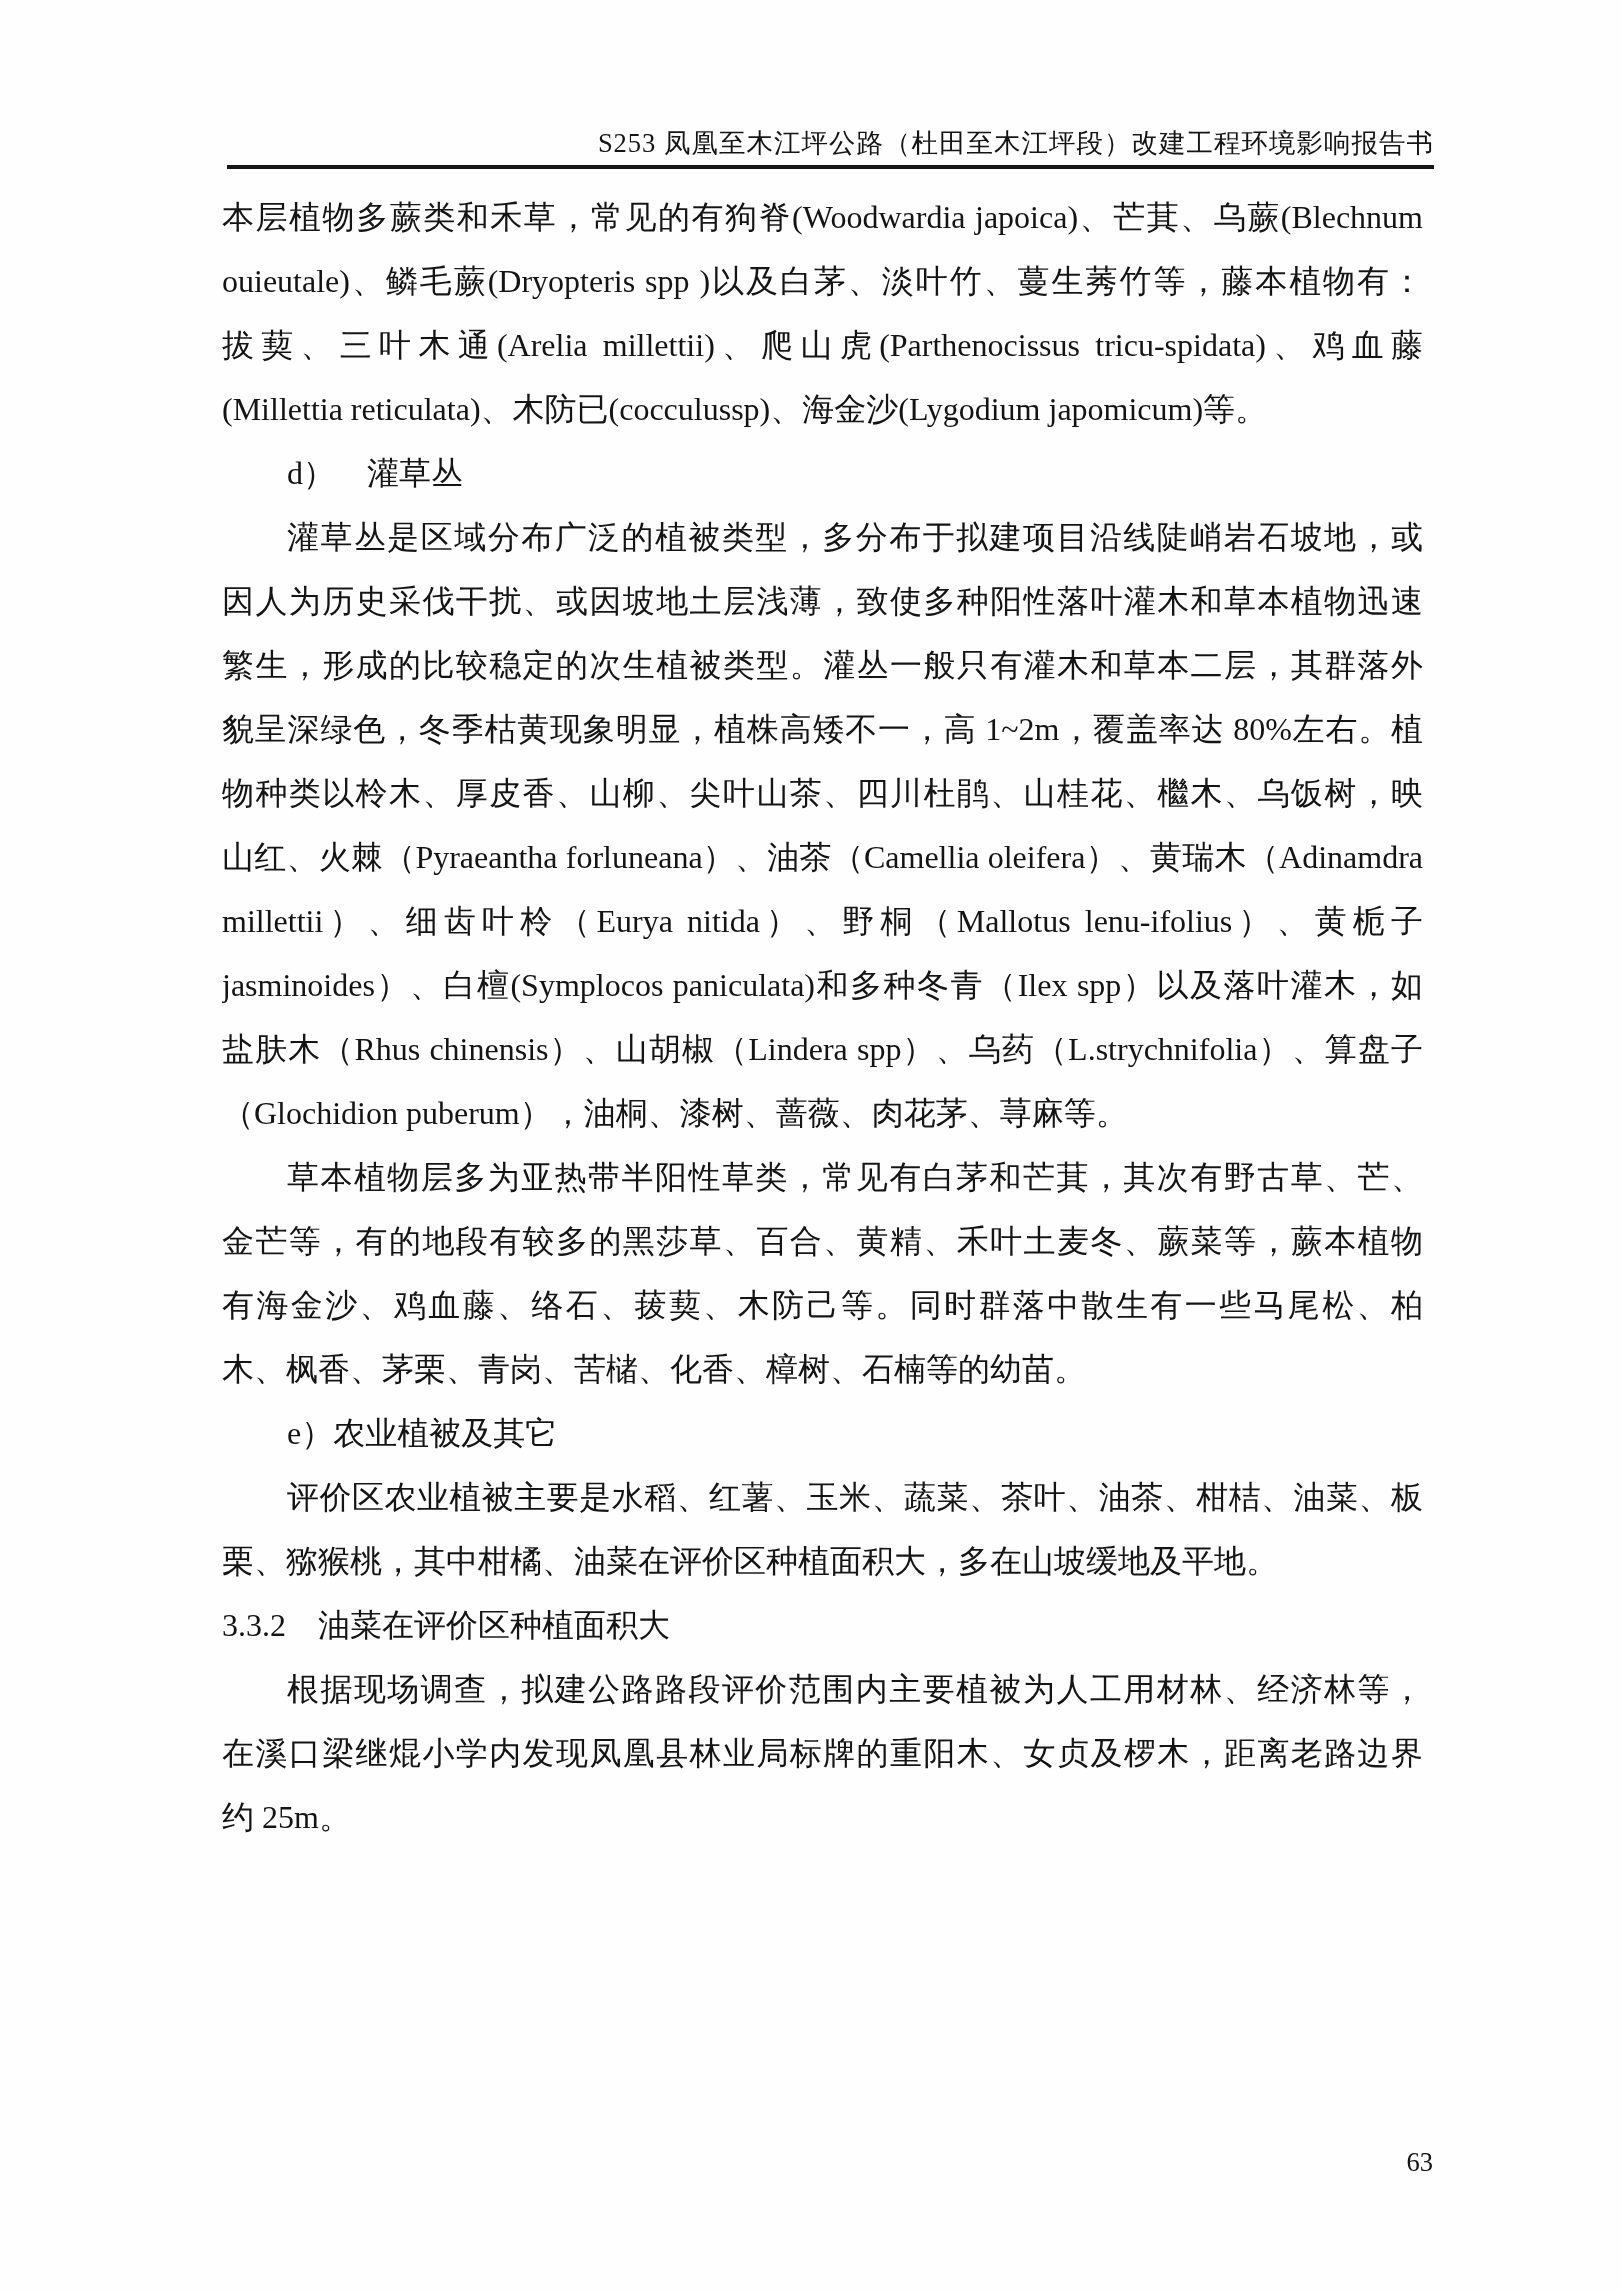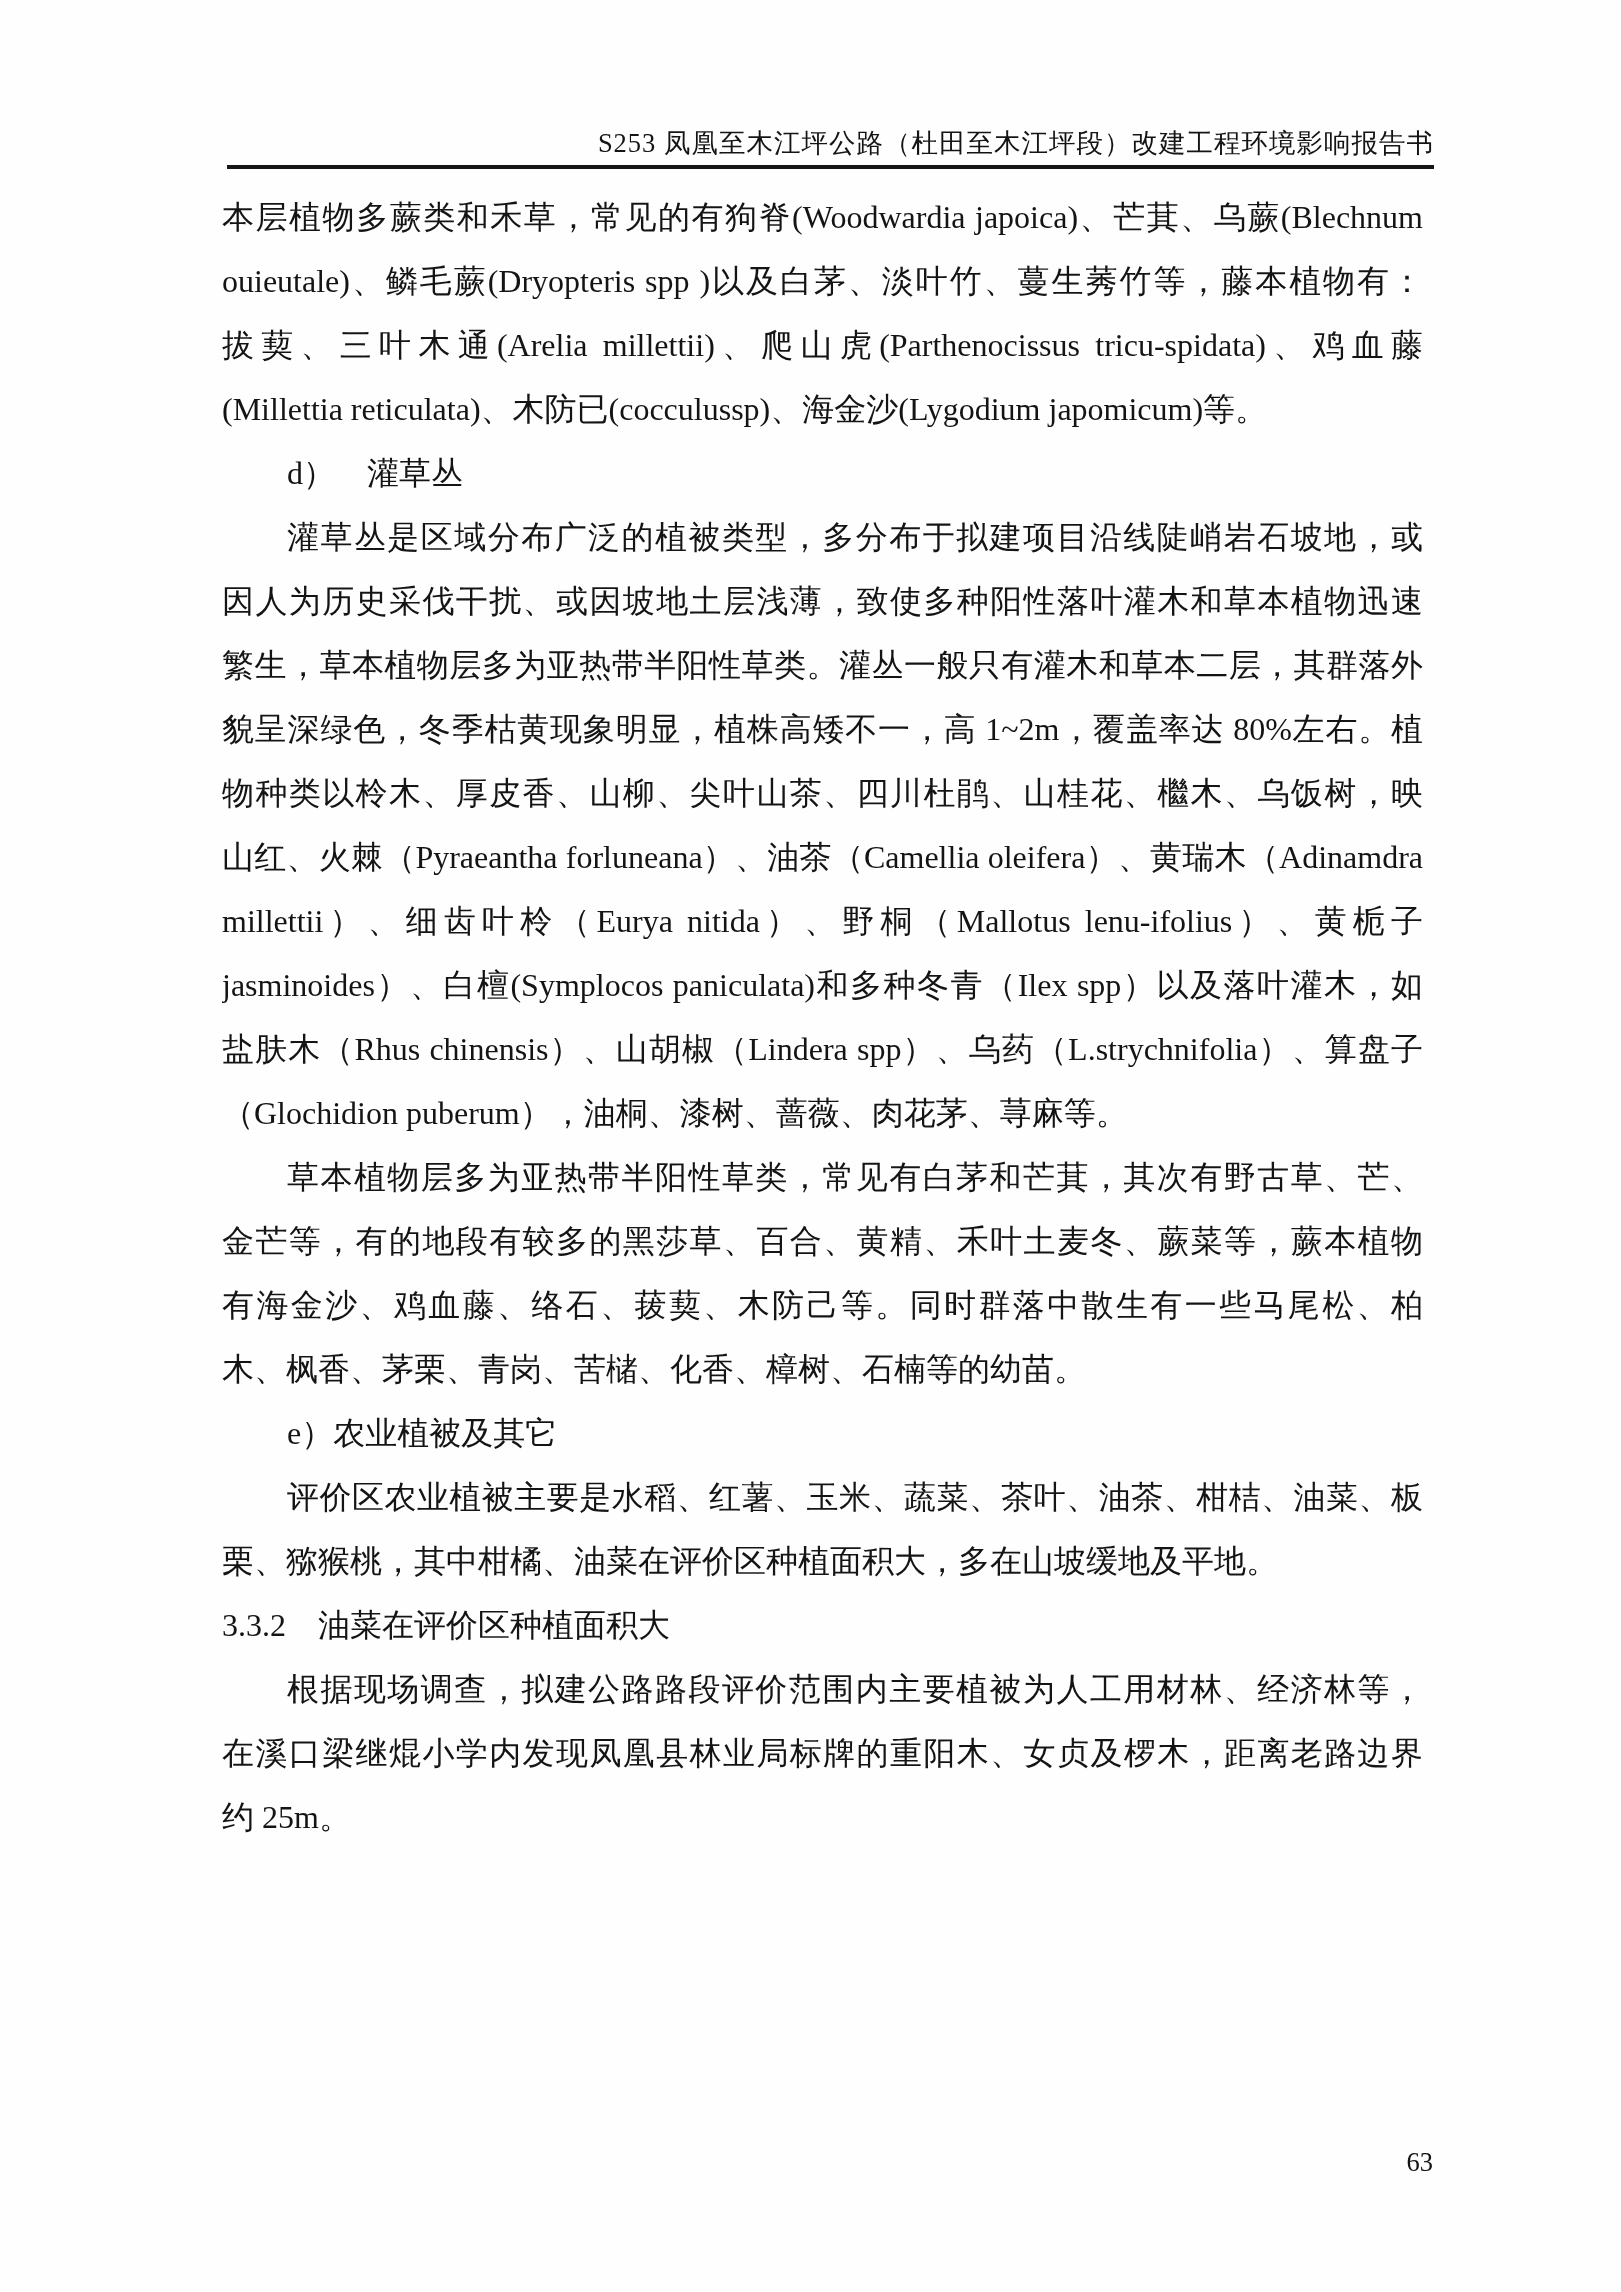--- a/index.html
+++ b/index.html
@@ -69,21 +69,21 @@
   </div>
 
   <div class="content" id="doc-body">
       <div class="line fill">本层植物多蕨类和禾草，常见的有狗脊(Woodwardia japoica)、芒萁、乌蕨(Blechnum</div>
       <div class="line fill">ouieutale)、鳞毛蕨(Dryopteris spp )以及白茅、淡叶竹、蔓生莠竹等，藤本植物有：</div>
       <div class="line fill">拔葜、三叶木通(Arelia millettii)、爬山虎(Parthenocissus tricu-spidata)、鸡血藤</div>
       <div class="line">(Millettia reticulata)、木防已(cocculussp)、海金沙(Lygodium japomicum)等。</div>
       <div class="line indent">d）　灌草丛</div>
       <div class="line fill indent">灌草丛是区域分布广泛的植被类型，多分布于拟建项目沿线陡峭岩石坡地，或</div>
       <div class="line fill">因人为历史采伐干扰、或因坡地土层浅薄，致使多种阳性落叶灌木和草本植物迅速</div>
-      <div class="line fill">繁生，草本植物层多为亚热带半阳性草类。灌丛一般只有灌木和草本二层，其群落外</div>
+      <div class="line fill">繁生，形成的比较稳定的次生植被类型。灌丛一般只有灌木和草本二层，其群落外</div>
       <div class="line fill">貌呈深绿色，冬季枯黄现象明显，植株高矮不一，高 1~2m，覆盖率达 80%左右。植</div>
       <div class="line fill">物种类以柃木、厚皮香、山柳、尖叶山茶、四川杜鹃、山桂花、檵木、乌饭树，映</div>
       <div class="line fill">山红、火棘（Pyraeantha forluneana）、油茶（Camellia oleifera）、黄瑞木（Adinamdra</div>
       <div class="line fill">millettii）、细齿叶柃（Eurya nitida）、野桐（Mallotus lenu-ifolius）、黄栀子（Gardenia</div>
       <div class="line fill">jasminoides）、白檀(Symplocos paniculata)和多种冬青（Ilex spp）以及落叶灌木，如</div>
       <div class="line fill">盐肤木（Rhus chinensis）、山胡椒（Lindera spp）、乌药（L.strychnifolia）、算盘子</div>
       <div class="line">（Glochidion puberum），油桐、漆树、蔷薇、肉花茅、荨麻等。</div>
       <div class="line fill indent">草本植物层多为亚热带半阳性草类，常见有白茅和芒萁，其次有野古草、芒、</div>
       <div class="line fill">金芒等，有的地段有较多的黑莎草、百合、黄精、禾叶土麦冬、蕨菜等，蕨本植物</div>
       <div class="line fill">有海金沙、鸡血藤、络石、菝葜、木防己等。同时群落中散生有一些马尾松、柏</div>

